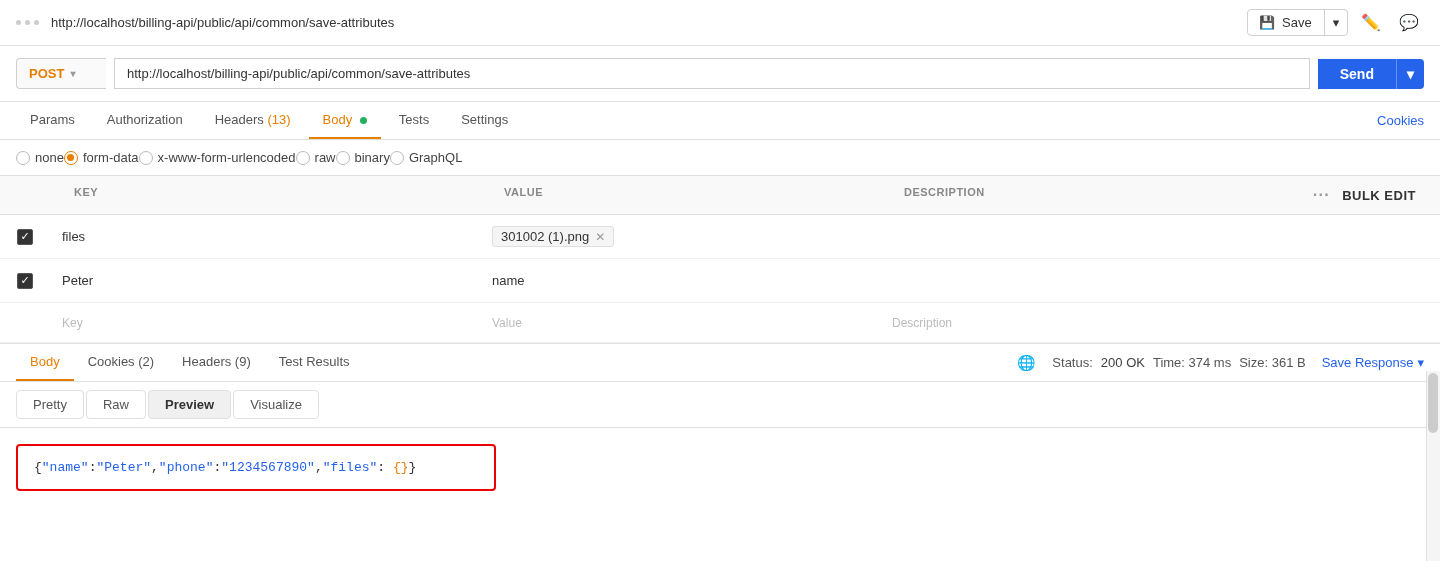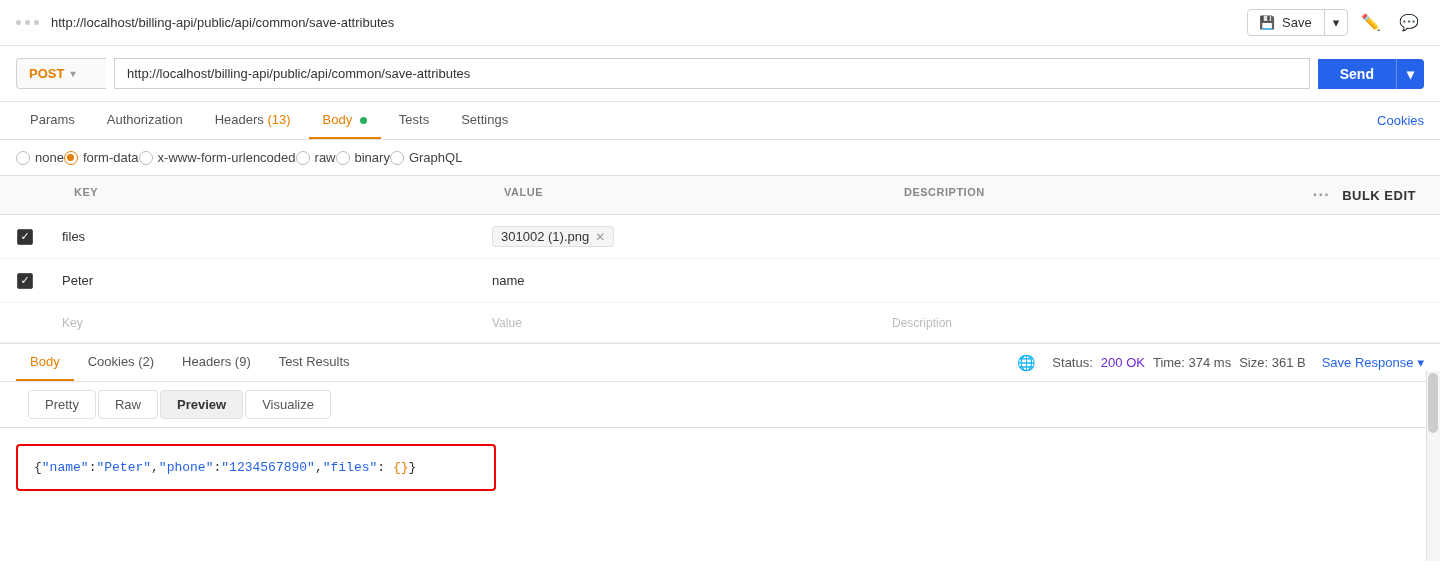--- a/index.html
+++ b/index.html
@@ -257,31 +257,31 @@
       border-bottom: 2px solid #e67e00;
     }
     .bottom-tab-right {
       margin-left: auto;
       display: flex; align-items: center; gap: 16px;
     }
     .status-info {
       display: flex; align-items: flex-start; gap: 8px;
       font-size: 13px; color: #555;
     }
-    .status-ok { color: #6d28d9; }
+    .status-ok { color: #404040; }
     .globe-icon { color: #999; font-size: 15px; }
     .save-response-btn {
       color: #2563eb; cursor: pointer; font-size: 13px;
       display: flex; align-items: center; gap: 4px; justify-content: flex-end;
     }
 
     
     .response-tabs-row {
       display: flex; align-items: center; gap: 2px;
-      padding: 8px 28px;
+      padding: 8px 16px;
       border-bottom: 1px solid #e0e0e0;
     }
     .resp-tab {
       padding: 6px 16px;
       cursor: pointer; font-size: 13px; color: #555;
       border: 1px solid #e0e0e0;
       border-radius: 4px;
       background: #fff;
     }
     .resp-tab.active {

